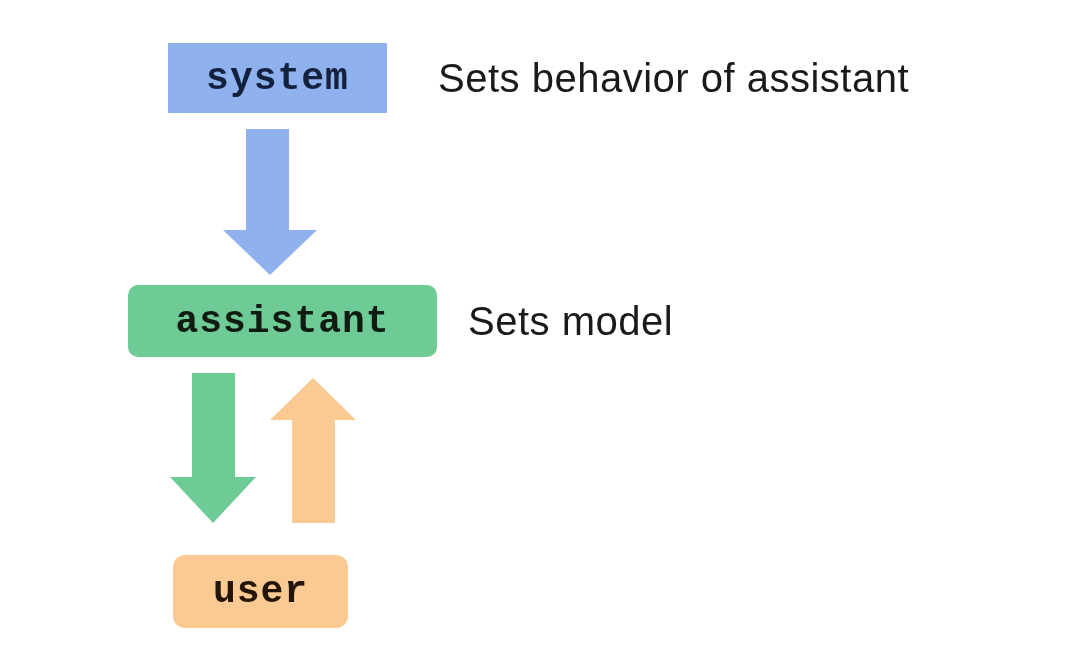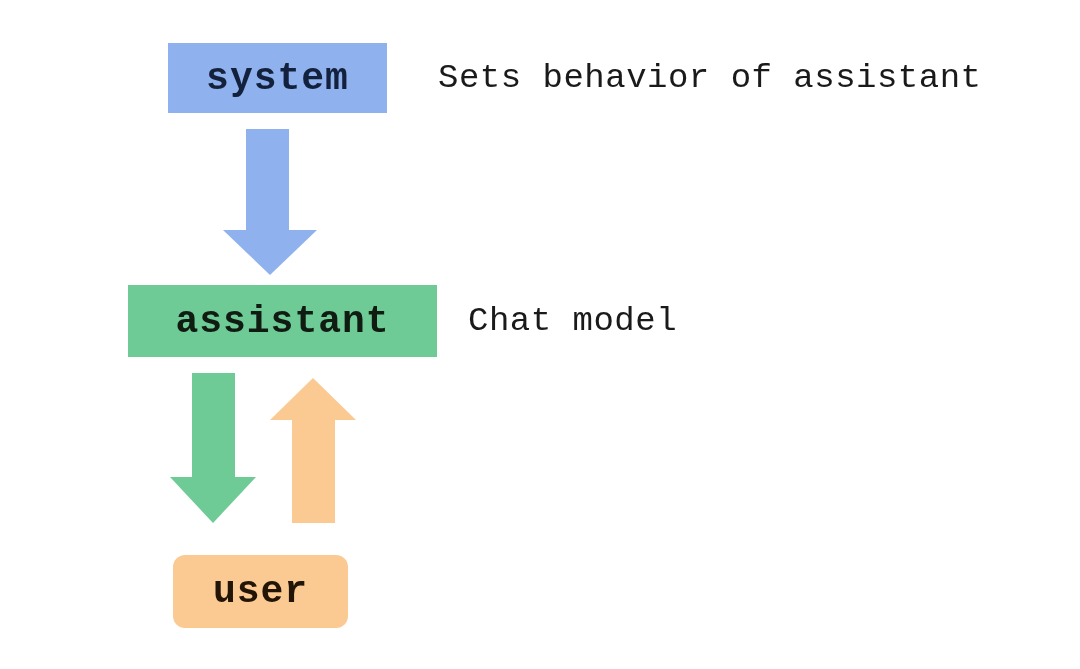--- a/index.html
+++ b/index.html
@@ -37,36 +37,36 @@
   }
   .node-system {
     left: 168px; top: 43px; width: 219px; height: 70px;
     background: var(--blue);
     color: var(--system-text);
   }
   .node-assistant {
     left: 128px; top: 285px; width: 309px; height: 72px;
     background: var(--green);
     color: var(--assistant-text);
+    border-radius: 10px;
   }
   .node-user {
     left: 173px; top: 555px; width: 175px; height: 73px;
     background: var(--orange);
     color: var(--user-text);
     border-radius: 12px;
   }
   .desc {
     position: absolute;
     display: flex;
     align-items: center;
     color: var(--label-text);
-    font-size: 34px;
+    font-size: 40px;
     letter-spacing: 0.5px;
     white-space: nowrap;
-    font-family: Liberation Mono, monospace;
   }
   .desc-system    { left: 438px; top: 43px;  height: 70px; }
   .desc-assistant { left: 468px; top: 285px; height: 72px; }
   .desc-user      { left: 471px; top: 555px; height: 73px; }
 
   .arrow { position: absolute; }
   .shaft { position: absolute; }
   .head  { position: absolute; width: 0; height: 0; }
 
   
@@ -110,21 +110,21 @@
 
   <div class="node node-system">system</div>
   <div class="desc desc-system">Sets behavior of assistant</div>
 
   <div class="arrow arrow-blue">
     <div class="shaft"></div>
     <div class="head"></div>
   </div>
 
   <div class="node node-assistant">assistant</div>
-  <div class="desc desc-assistant">Chat model</div>
+  <div class="desc desc-assistant">Sets model</div>
 
   <div class="arrow arrow-green">
     <div class="shaft"></div>
     <div class="head"></div>
   </div>
 
   <div class="arrow arrow-orange">
     <div class="head"></div>
     <div class="shaft"></div>
   </div>

